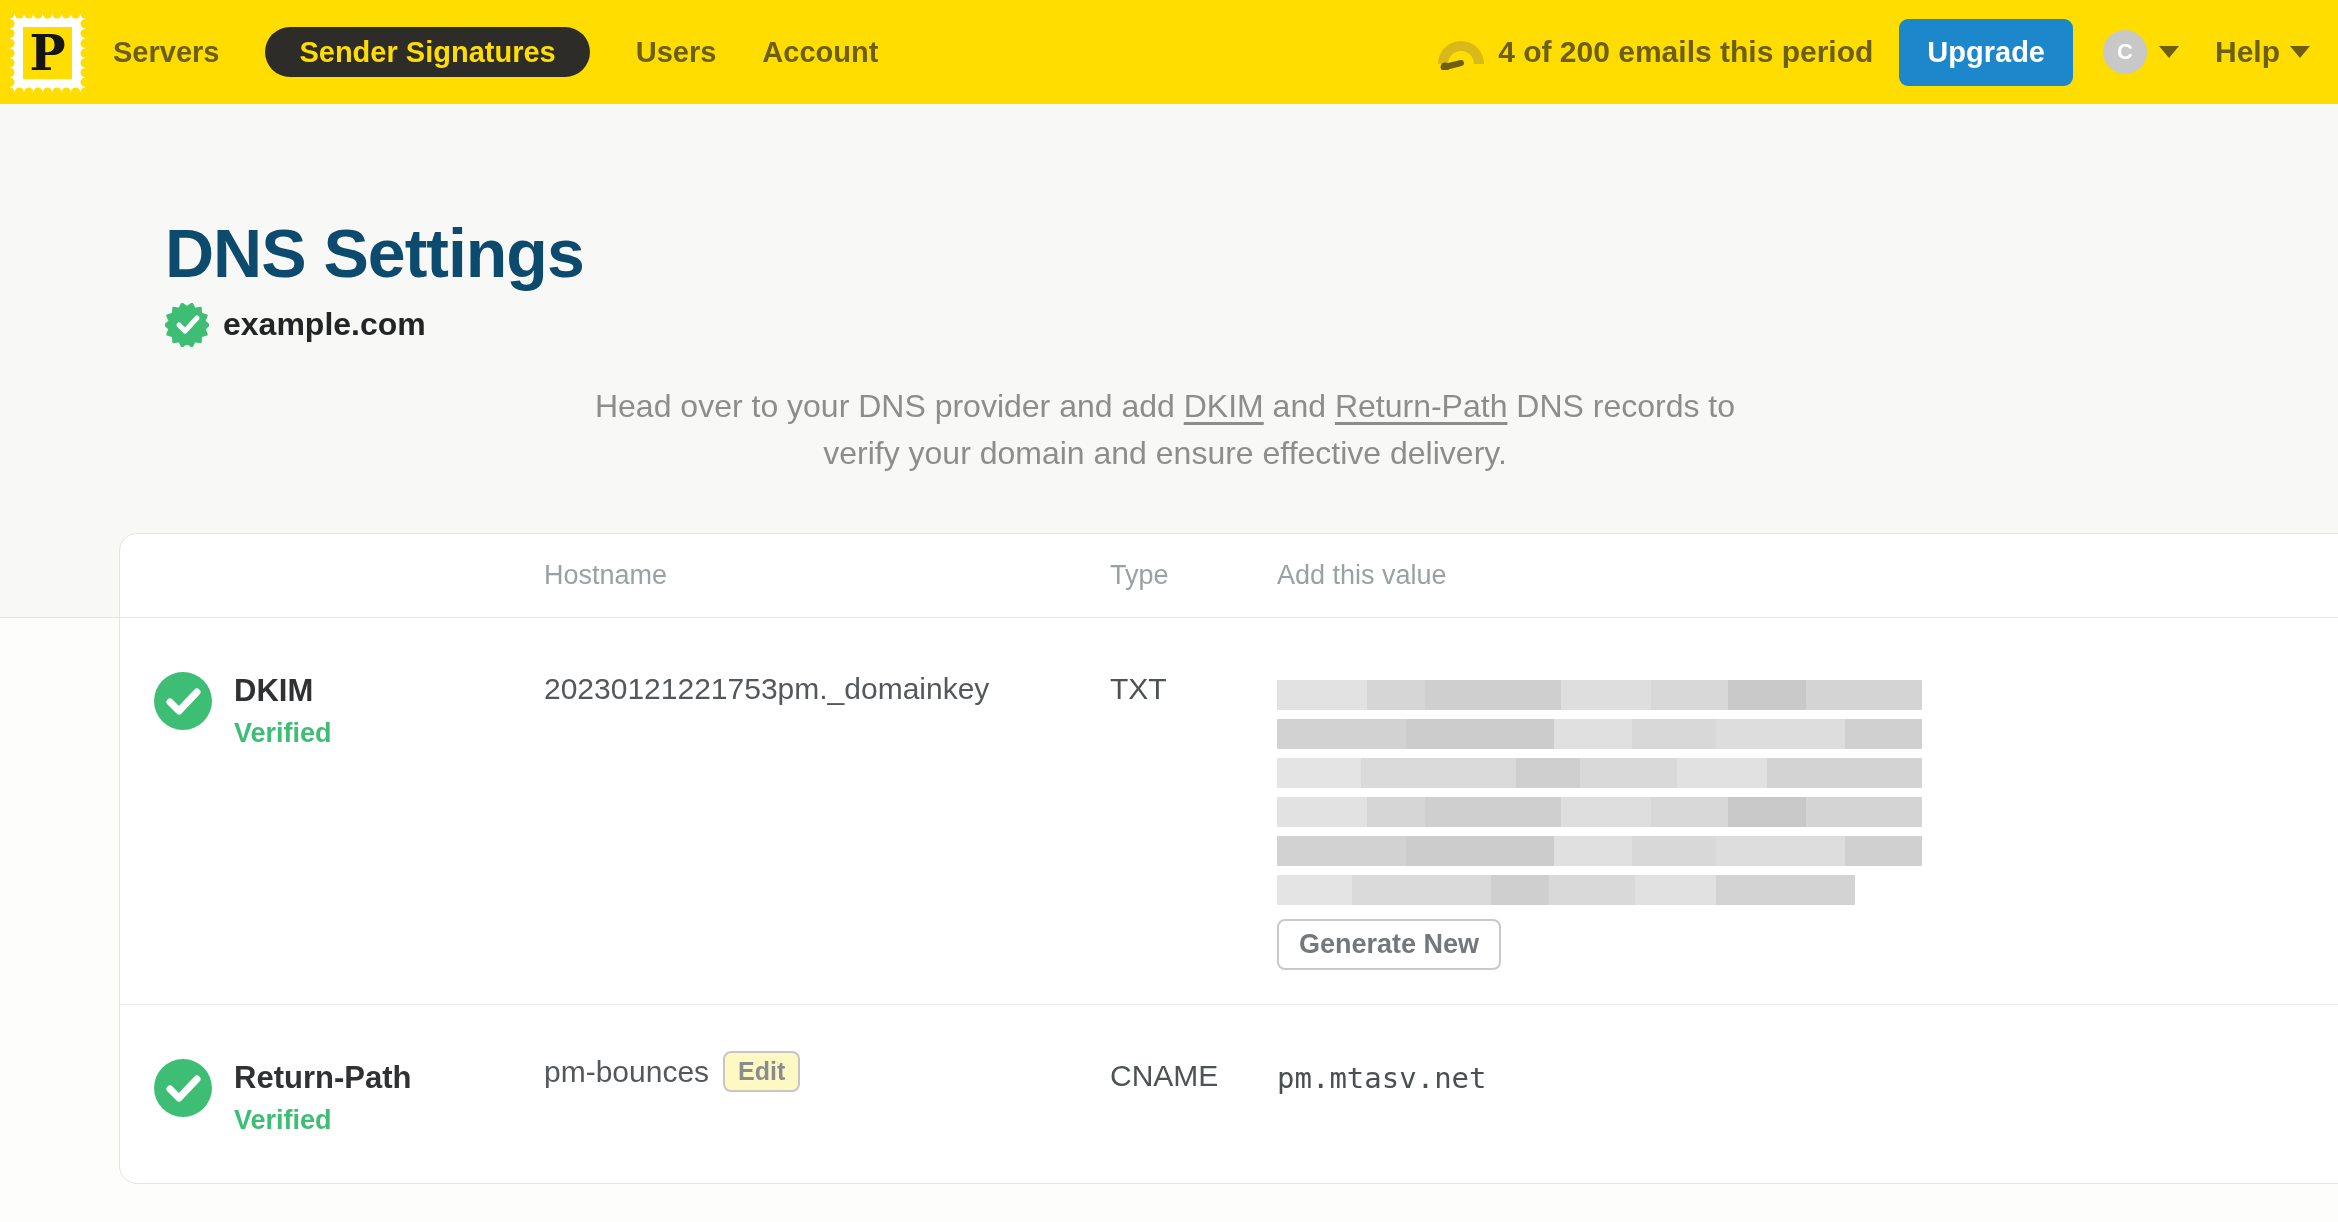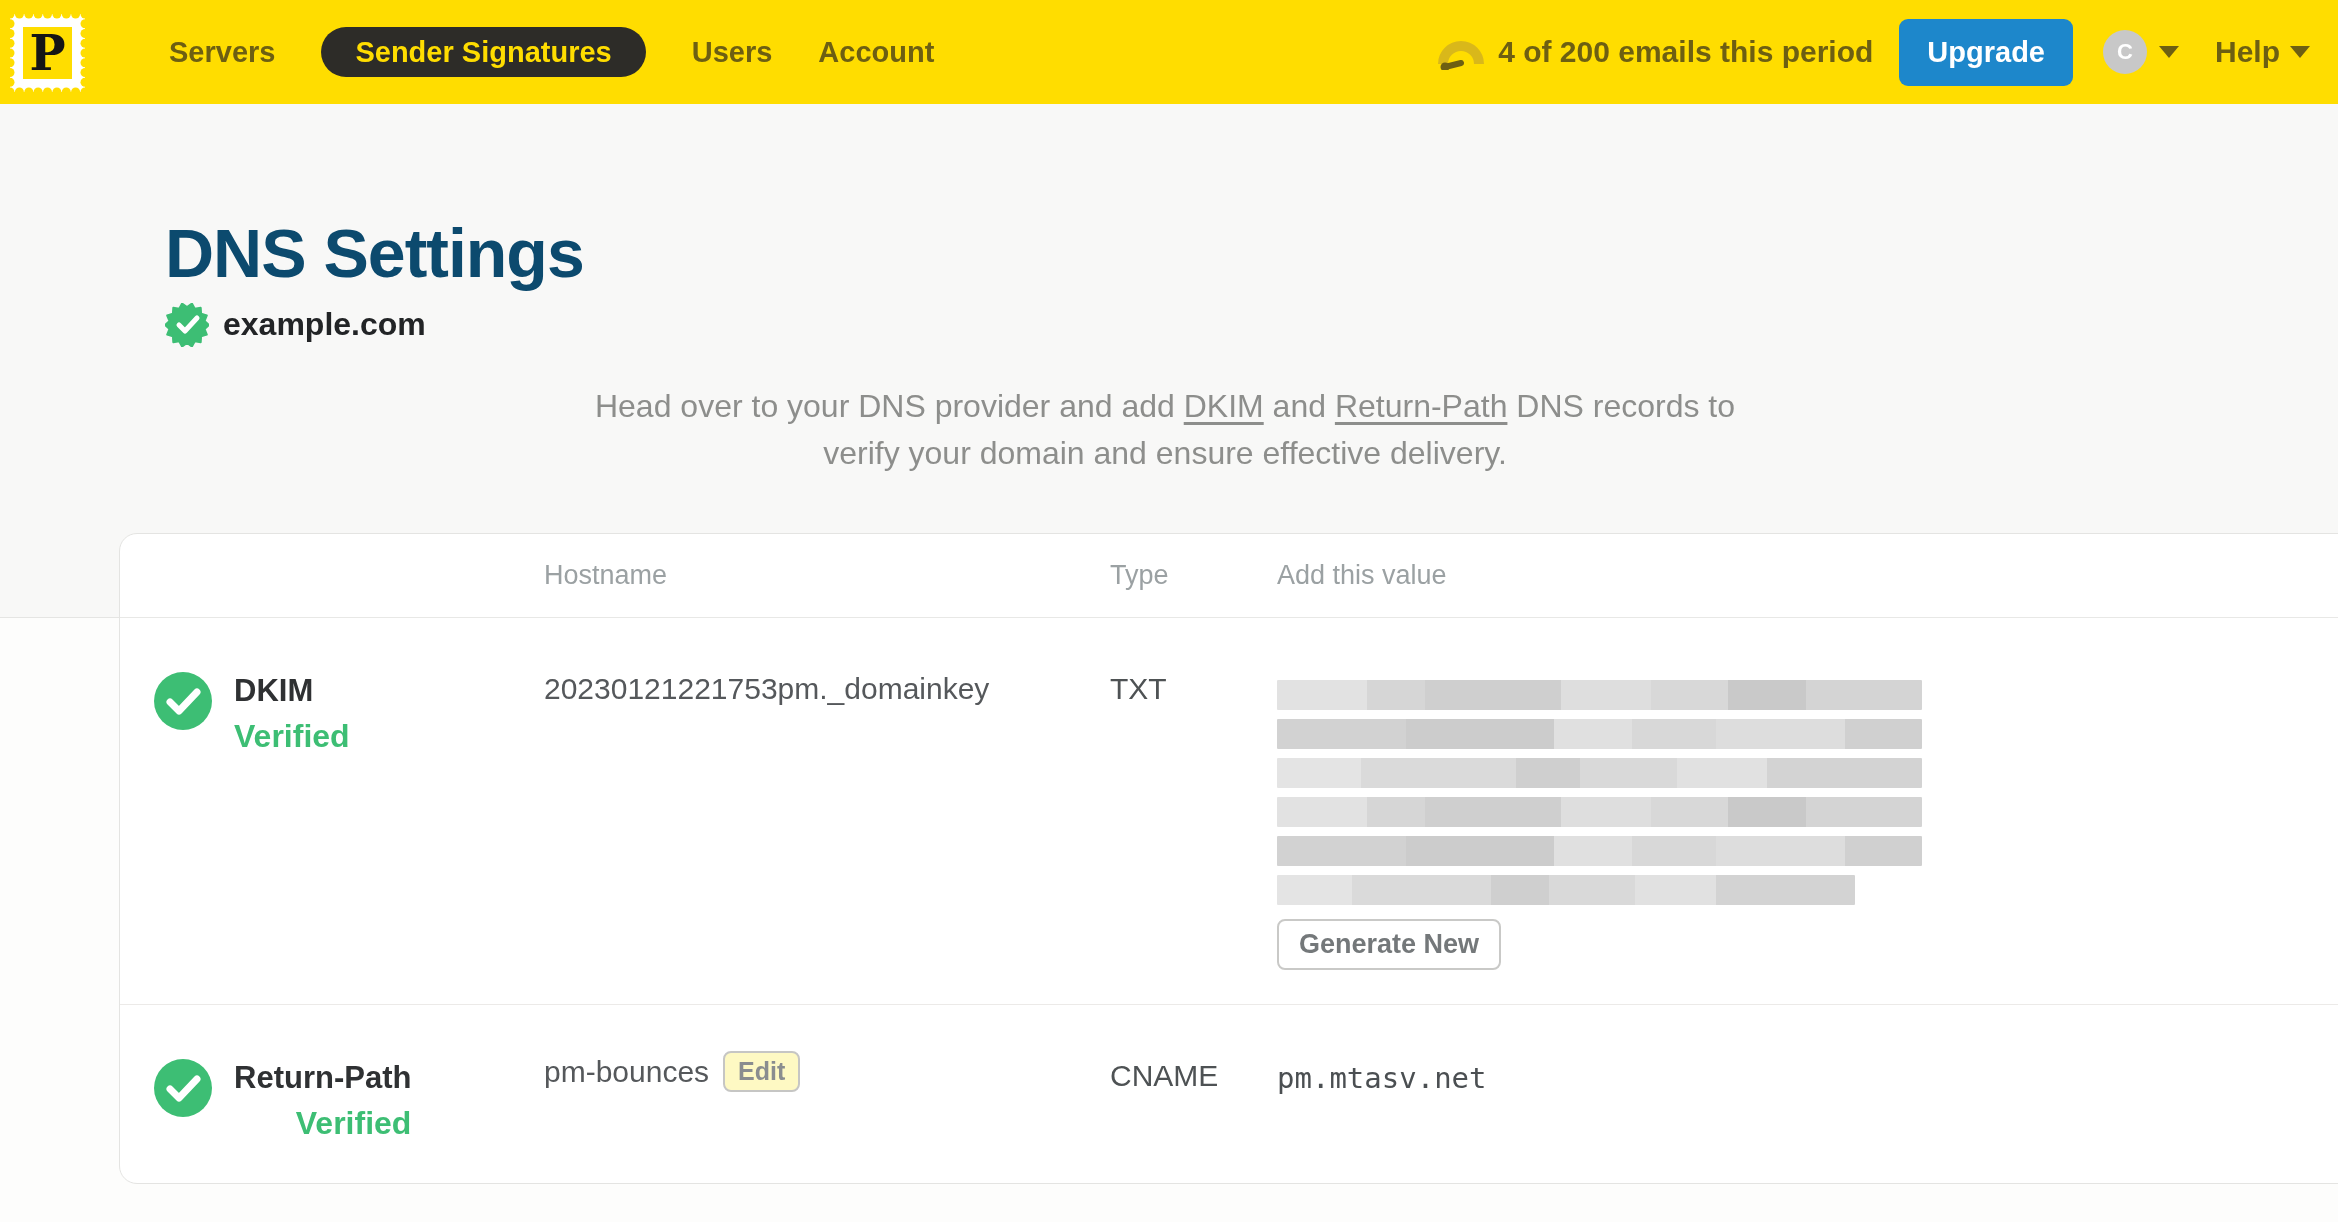--- a/index.html
+++ b/index.html
@@ -11,21 +11,21 @@
     -webkit-font-smoothing:antialiased;
   }
 
   
   .nav {
     height:104px; background:var(--yellow,#FFDD00);
     display:flex; align-items:center;
     padding:0 28px 0 10px;
   }
   .logo { width:75px; height:78px; margin-top:2px; flex:0 0 auto; cursor:pointer; }
-  .nav-links { display:flex; align-items:center; margin-left:84px; gap:46px; }
+  .nav-links { display:flex; align-items:center; margin-left:28px; gap:46px; }
   .nav-link {
     font-size:29px; font-weight:700; color:var(--navtext,#6D5F12);
     cursor:pointer; white-space:nowrap;
   }
   .nav-pill {
     background:var(--pillbg,#2D2C28); color:var(--yellow,#FFDE00);
     height:50px; padding:8px 34px; border-radius:31px;
     display:flex; align-items:center; font-size:29px; font-weight:700;
     cursor:pointer; white-space:nowrap;
   }
@@ -79,21 +79,21 @@
     height:84px; align-items:center;
     border-bottom:1px solid #E8E8E6;
     color:#9BA1A3; font-size:27px;
   }
   .row-dkim { min-height:387px; border-bottom:1px solid #ECEAE8; }
   .row-rp { min-height:178px; }
   .cell { padding-top:54px; }
   .cell-status { padding-left:34px; display:flex; gap:22px; }
   .check-circle { width:58px; height:58px; flex:0 0 auto; }
   .row-name { font-size:31px; font-weight:700; color:#2F3133; line-height:34px; padding-top:2px; }
-  .row-status { margin-top:10px; font-size:32px; font-weight:700; color:var(--green,#3DBE74);text-align:right; }
+  .row-status { margin-top:10px; font-size:27px; font-weight:700; color:var(--green,#3DBE74); }
   .cell-host { font-size:30px; color:#55585B; }
   .cell-type { font-size:30px; color:#4E5254; }
   .cell-value { padding-top:62px; padding-right:35px; }
   .host-flex { display:flex; align-items:center; gap:14px; margin-top:-8px; }
 
   .bar { height:30px; margin-bottom:9px; border-radius:1px; }
   .bar-v1 { background:linear-gradient(90deg,#E2E2E2 0 14%,#D6D6D6 0 23%,#CFCFCF 0 44%,#DEDEDE 0 58%,#D8D8D8 0 70%,#C9C9C9 0 82%,#D4D4D4 0 100%); }
   .bar-v2 { background:linear-gradient(90deg,#D2D2D2 0 20%,#CCCCCC 0 43%,#E0E0E0 0 55%,#D8D8D8 0 68%,#DDDDDD 0 88%,#D0D0D0 0 100%); }
   .bar-v3 { background:linear-gradient(90deg,#E4E4E4 0 13%,#DADADA 0 37%,#CFCFCF 0 47%,#D9D9D9 0 62%,#E1E1E1 0 76%,#D3D3D3 0 100%); }
 

